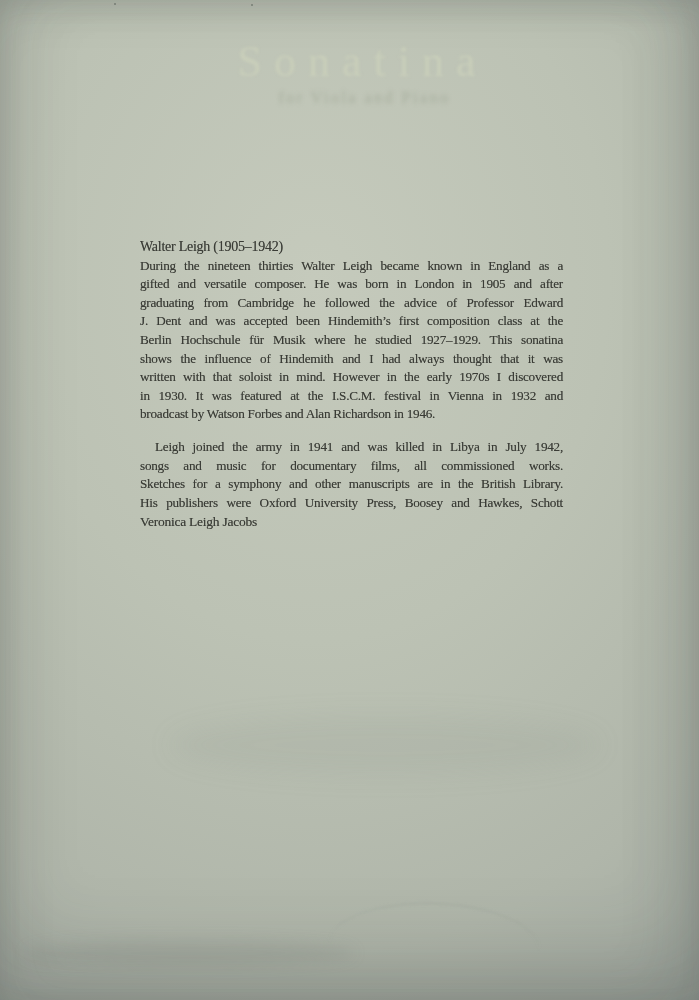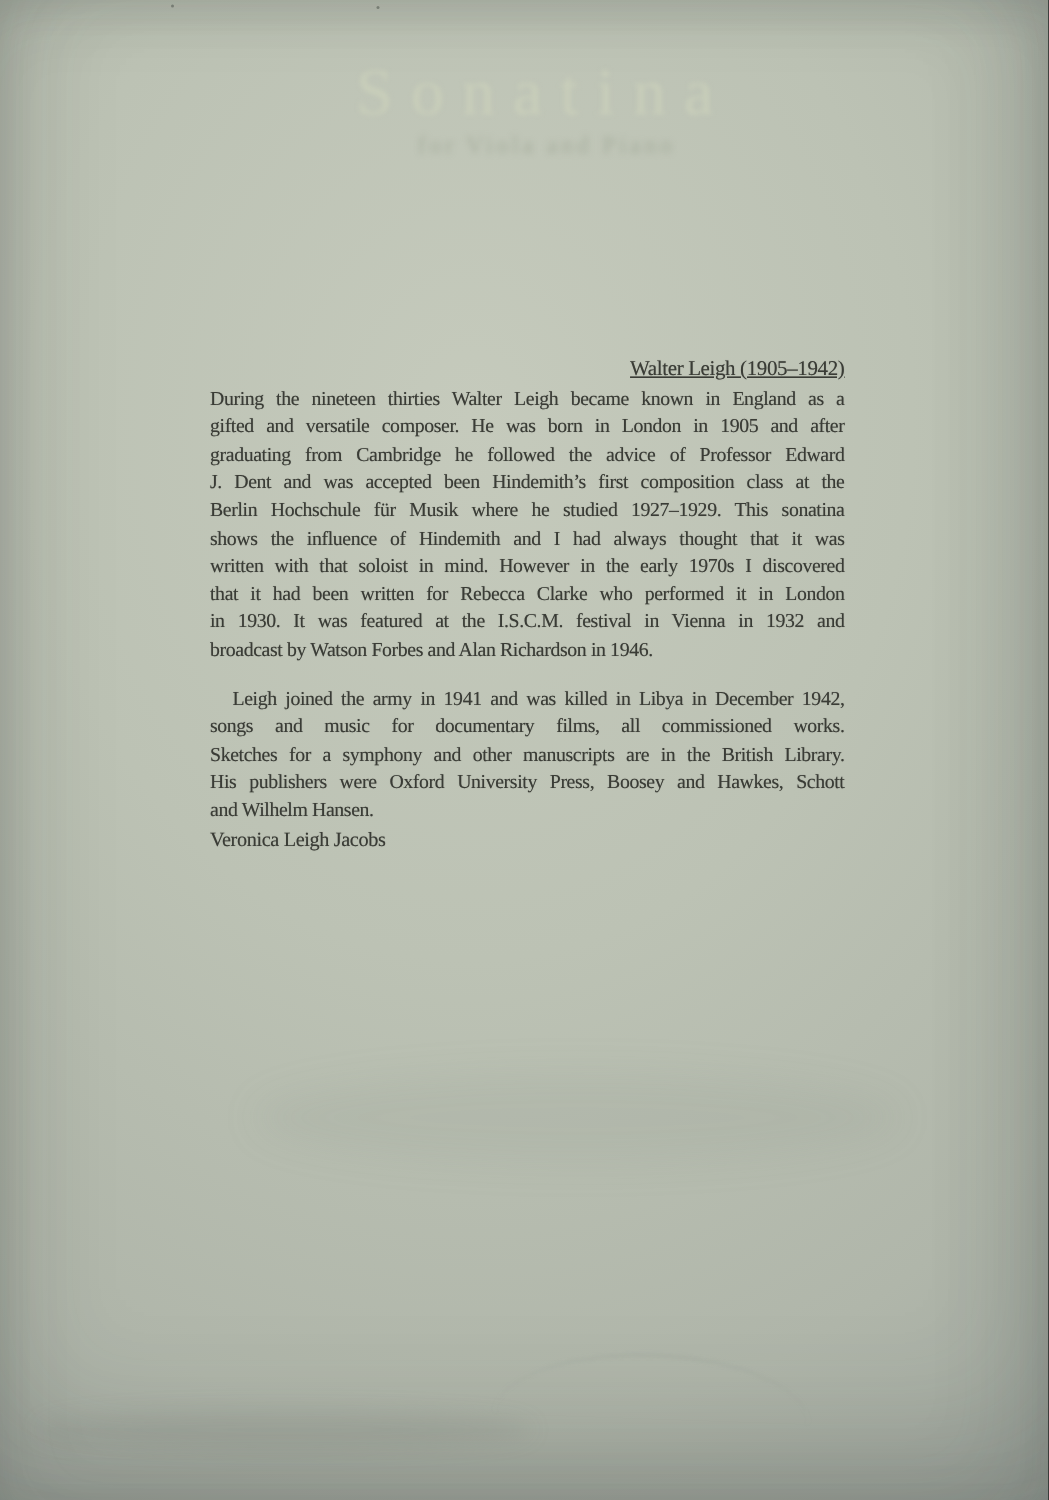--- a/index.html
+++ b/index.html
@@ -59,21 +59,21 @@
   .text-block {
     position: absolute;
     left: 140px; top: 238px;
     width: 423px;
     color: var(--ink, #3a3c36);
     font-size: 13.2px;
     line-height: 18.6px;
     letter-spacing: -0.25px;
     text-shadow: 0 0 0.5px rgba(58, 60, 54, 0.55);
   }
-  .heading { text-align: right; font-size: 14px; height: 18.6px; text-decoration: underline; }
+  .heading { text-align: left; font-size: 14px; height: 18.6px; }
   .para .line {
     height: 18.6px;
     text-align: justify;
     text-align-last: justify;
     text-justify: inter-word;
     overflow: visible;
     white-space: nowrap;
   }
   .para .line.last { text-align: center; text-align-last: left; }
   .para2 { margin-top: 14px; }
@@ -129,27 +129,25 @@
   <div class="text-block">
     <div class="heading">Walter Leigh (1905–1942)</div>
     <div class="para para1">
         <div class="line">During the nineteen thirties Walter Leigh became known in England as a</div>
         <div class="line">gifted and versatile composer. He was born in London in 1905 and after</div>
         <div class="line">graduating from Cambridge he followed the advice of Professor Edward</div>
         <div class="line">J. Dent and was accepted been Hindemith’s first composition class at the</div>
         <div class="line">Berlin Hochschule für Musik where he studied 1927–1929. This sonatina</div>
         <div class="line">shows the influence of Hindemith and I had always thought that it was</div>
         <div class="line">written with that soloist in mind. However in the early 1970s I discovered</div>
-        <div class="line">that it had been written for Rebecca Clarke who performed it in London</div>
         <div class="line">in 1930. It was featured at the I.S.C.M. festival in Vienna in 1932 and</div>
         <div class="line last">broadcast by Watson Forbes and Alan Richardson in 1946.</div>
       </div>
     <div class="para para2">
-        <div class="line">Leigh joined the army in 1941 and was killed in Libya in December 1942,</div>
+        <div class="line">Leigh joined the army in 1941 and was killed in Libya in July 1942,</div>
         <div class="line">songs and music for documentary films, all commissioned works.</div>
         <div class="line">Sketches for a symphony and other manuscripts are in the British Library.</div>
         <div class="line">His publishers were Oxford University Press, Boosey and Hawkes, Schott</div>
-        <div class="line last">and Wilhelm Hansen.</div>
       </div>
     <div class="signature">Veronica Leigh Jacobs</div>
   </div>
 
 </div>
 
 </body></html>

